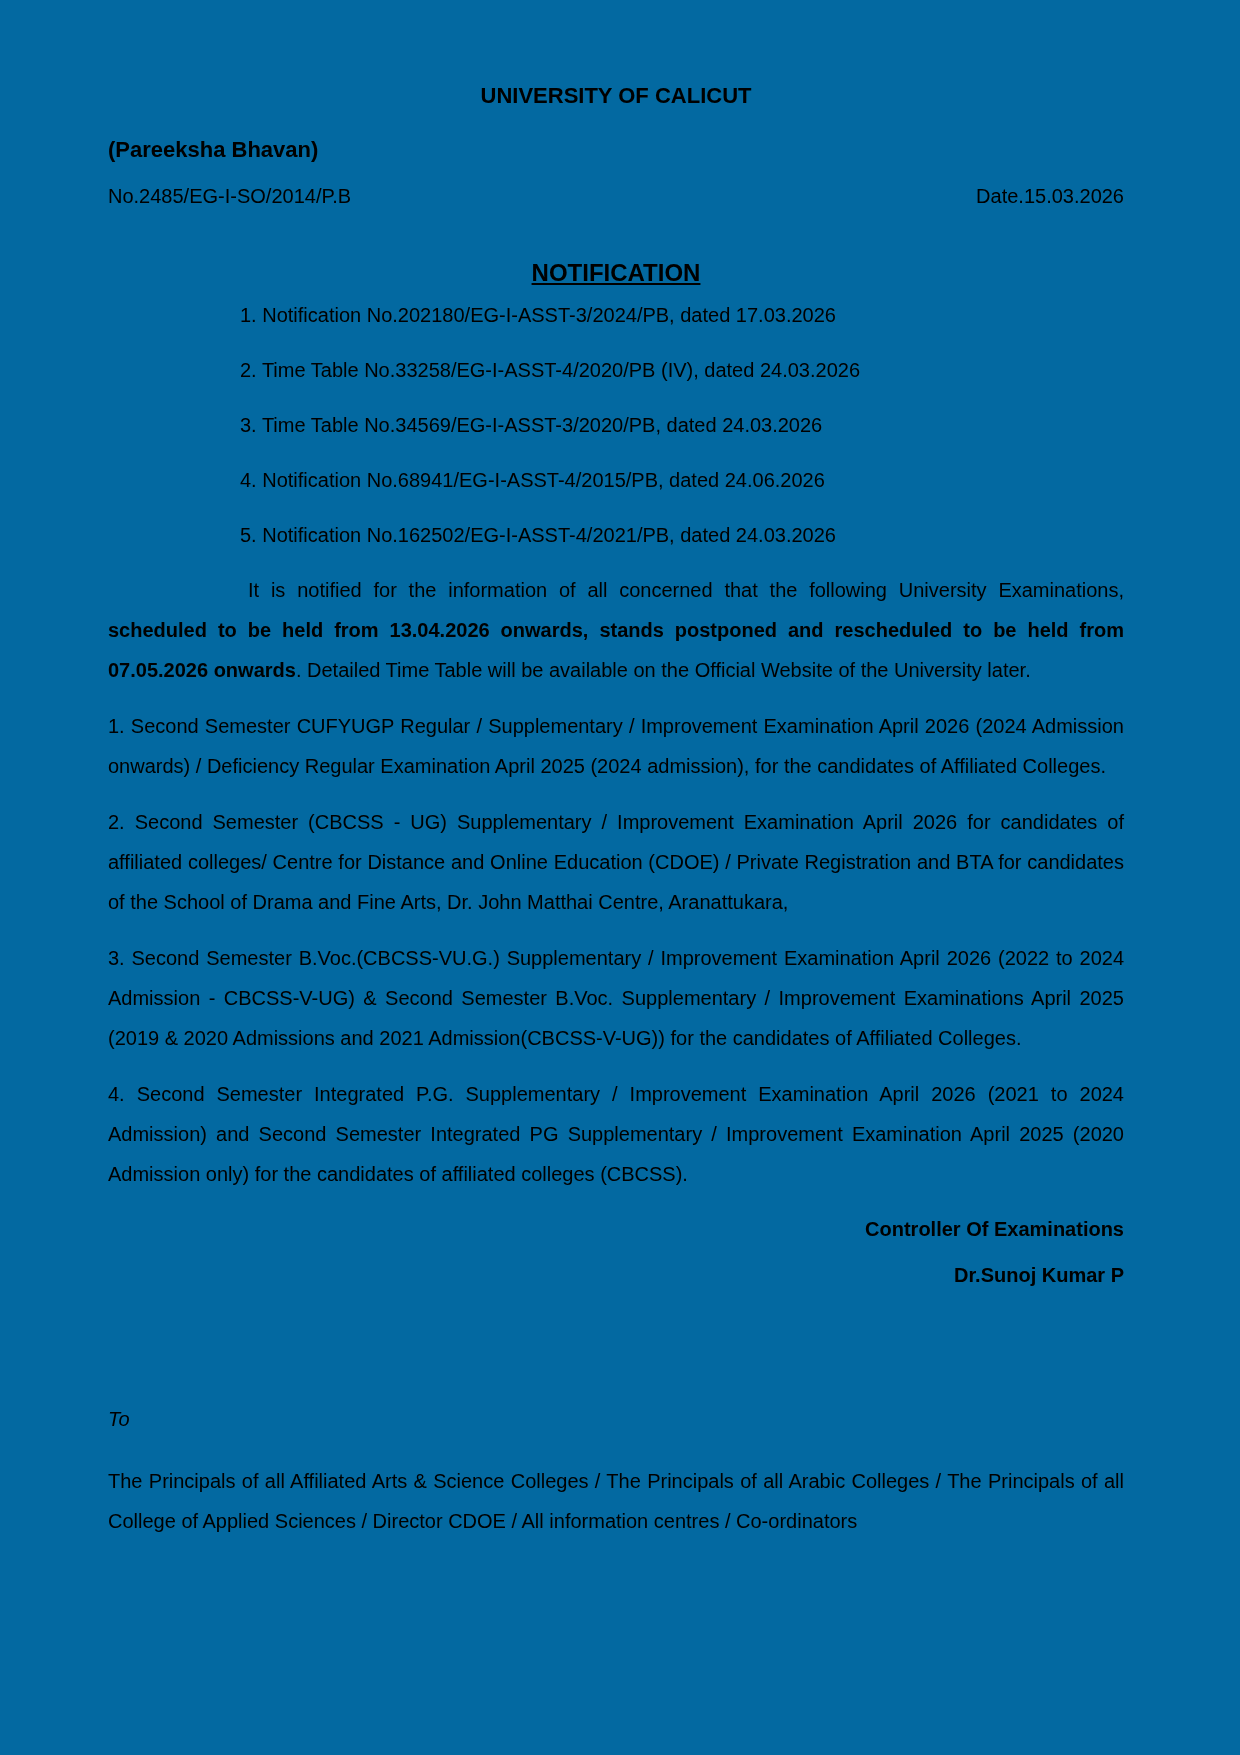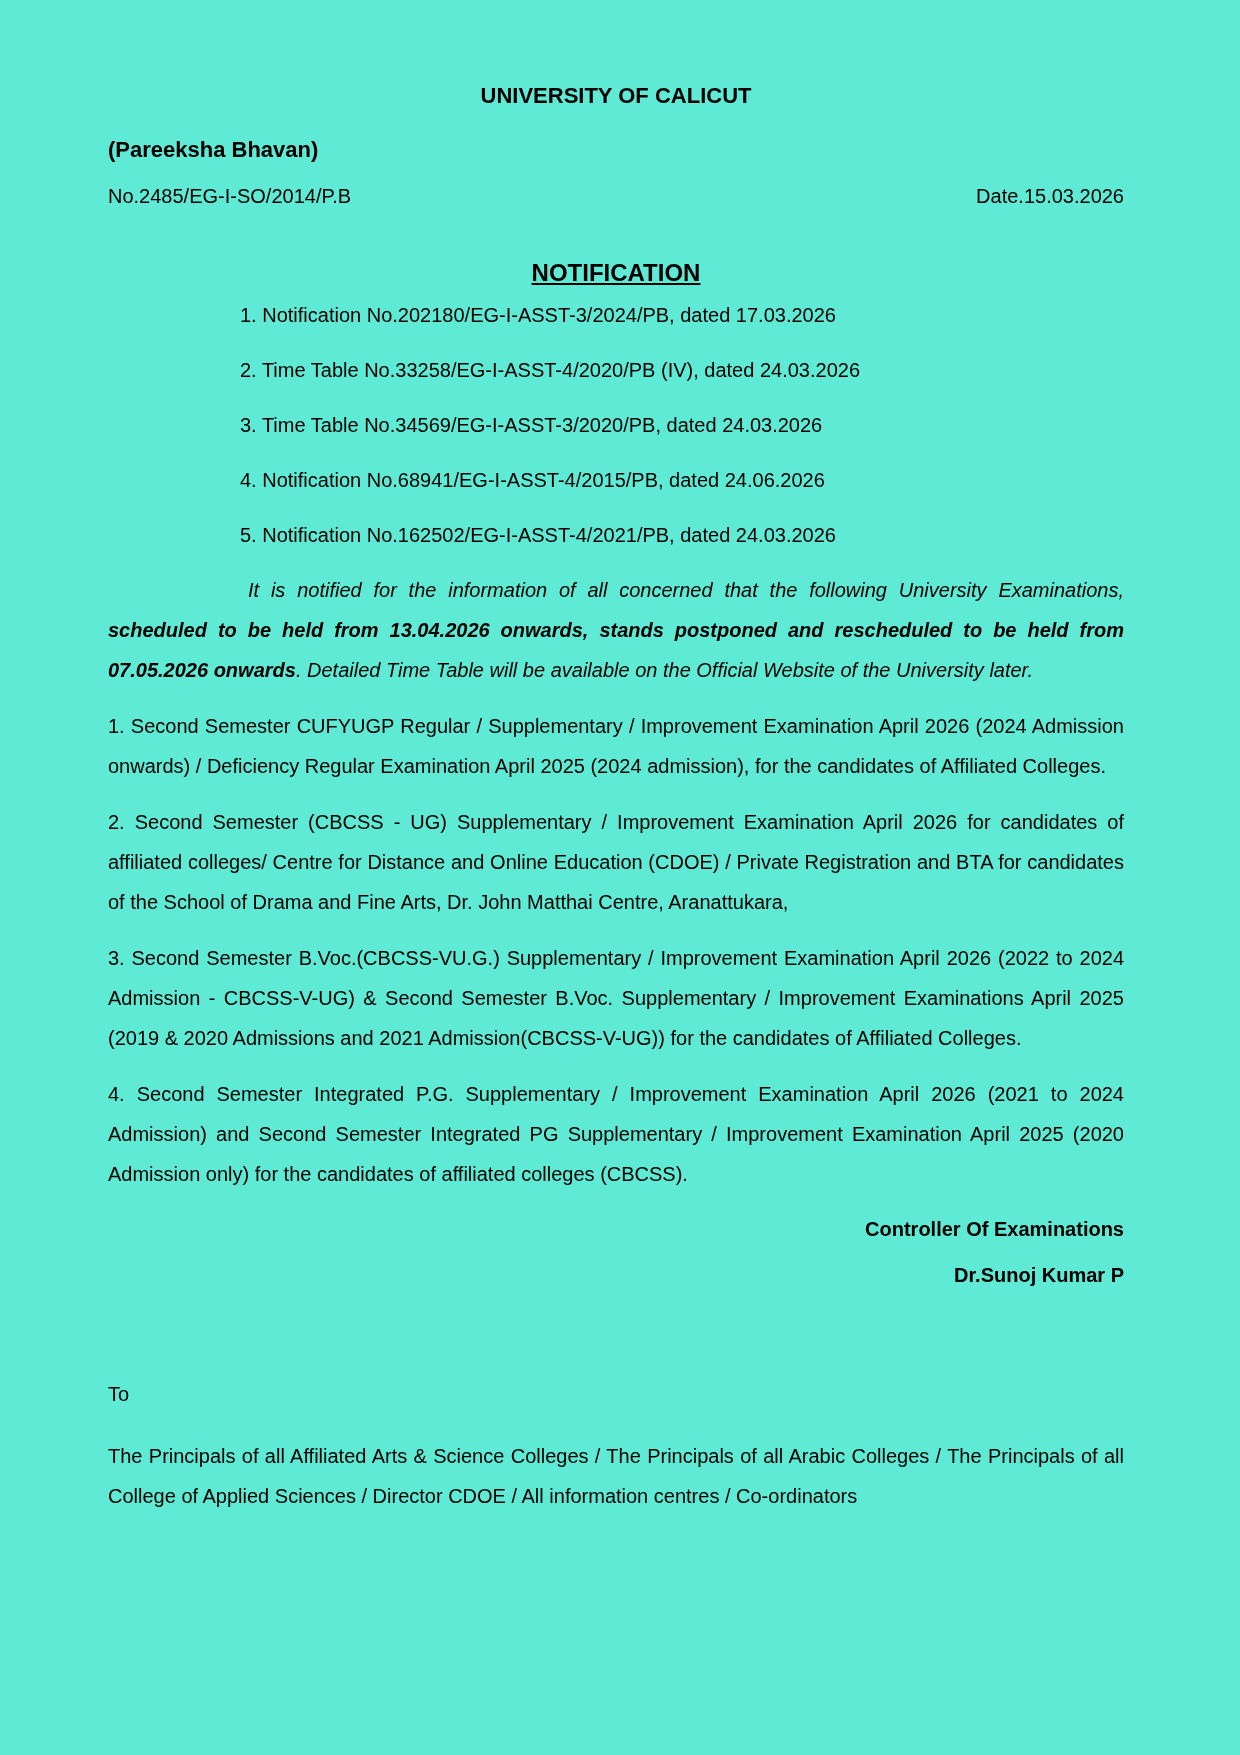--- a/index.html
+++ b/index.html
@@ -6,21 +6,21 @@
     margin: 0;
     padding: 0;
     background: #ffffff;
   }
   .page {
     position: relative;
     width: 1240px;
     height: 1755px;
     box-sizing: border-box;
     padding: 82px 116px 0 108px;
-    background: #5eead4;
+    background: #0369a1;
     color: #000000;
     font-family: "Liberation Sans", "DejaVu Sans", sans-serif;
     font-size: 20px;
     overflow: hidden;
   }
   .doc-title {
     text-align: center;
     font-weight: bold;
     font-size: 22px;
     line-height: 28px;
@@ -53,39 +53,39 @@
   .ref-item {
     line-height: 40px;
     margin: 0 0 15px 0;
     padding-left: 132px;
   }
   .intro-par {
     text-align: justify;
     line-height: 40px;
     text-indent: 140px;
     margin: 0;
-    font-style: italic;
   }
   .body-par {
     text-align: justify;
     line-height: 40px;
     margin: 16px 0 0 0;
   }
   .bold-inline {
     font-weight: bold;
   }
   .sig-block {
     text-align: right;
     font-weight: bold;
     line-height: 46px;
     margin-top: 12px;
   }
   .to-label {
-    margin-top: 84px;
+    margin-top: 109px;
     line-height: 25px;
+    font-style: italic;
   }
   .recipients {
     text-align: justify;
     line-height: 40px;
     margin: 29px 0 0 0;
   }
 </style>
 </head>
 <body>
 

